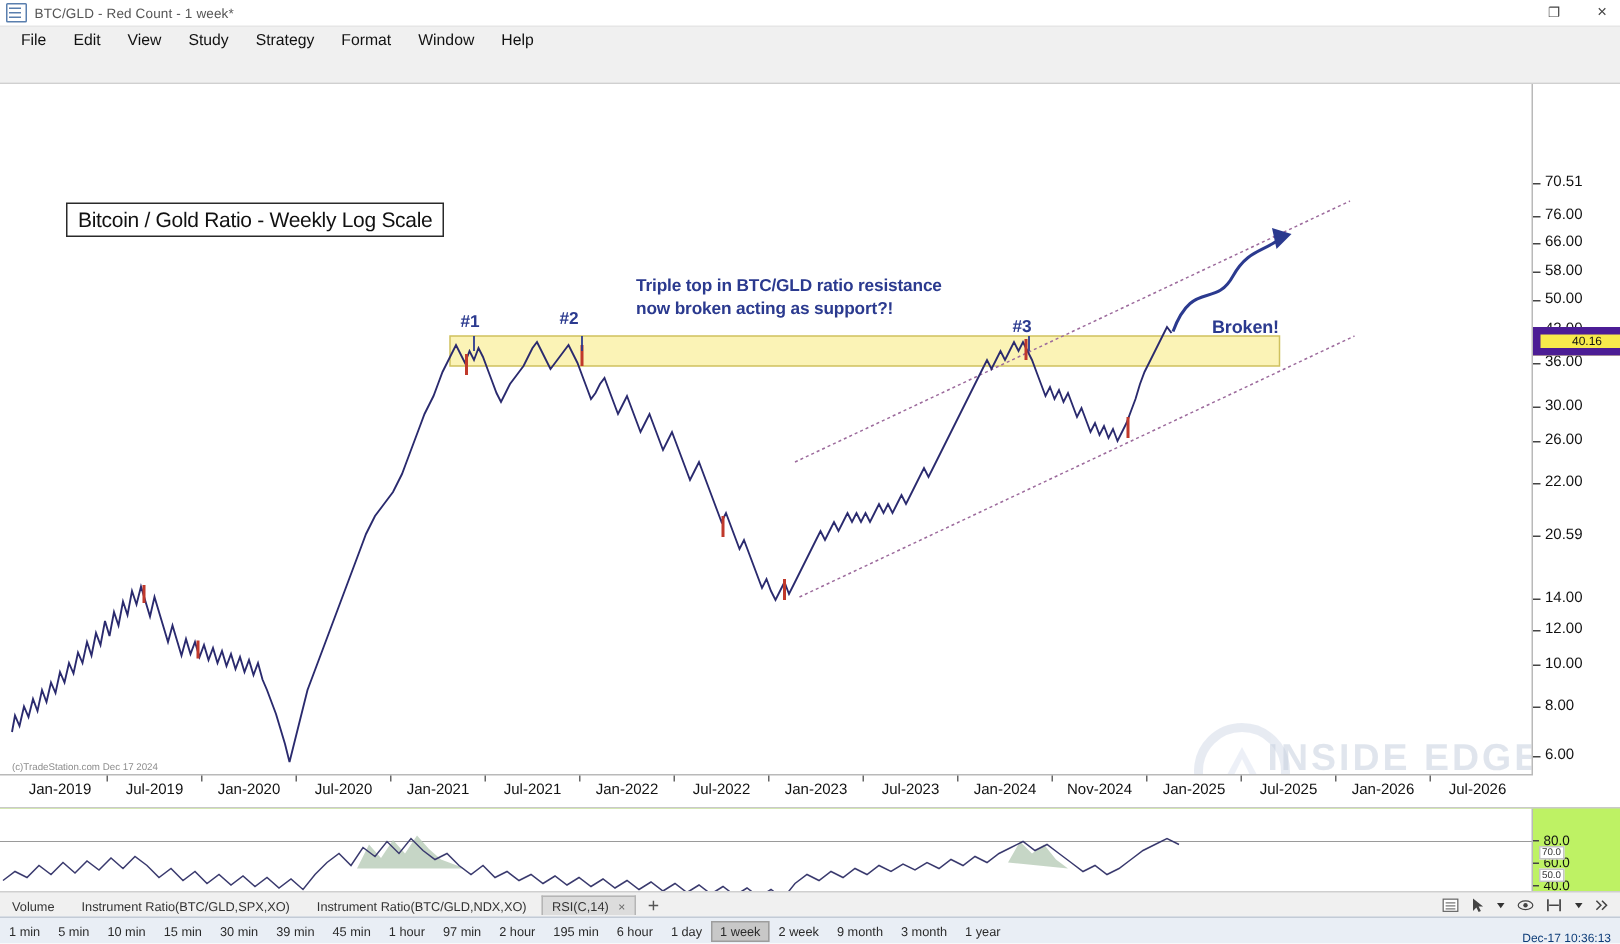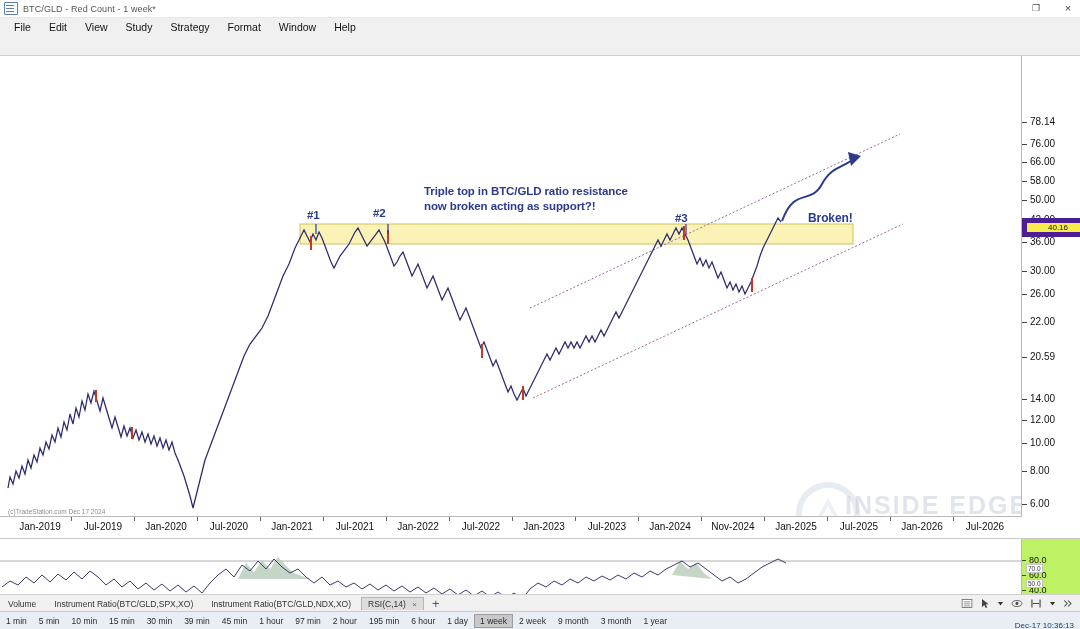--- a/index.html
+++ b/index.html
@@ -434,20 +434,21 @@
           <rect x="751" y="222" width="2" height="14"></rect>
         </g>
 
         <g stroke="#2b3a8f" stroke-width="1.2">
           <line x1="316" y1="168" x2="316" y2="178"></line>
           <line x1="388" y1="168" x2="388" y2="178"></line>
           <line x1="686" y1="168" x2="686" y2="178"></line>
         </g>
       </svg>
 
+      <div class="annbox">Bitcoin / Gold Ratio - Weekly Log Scale</div>
 
       <div class="ann-blue ann-para">
         <div>Triple top in BTC/GLD ratio resistance</div>
         <div>now broken acting as support?!</div>
       </div>
       <div class="ann-blue lbl-1">#1</div>
       <div class="ann-blue lbl-2">#2</div>
       <div class="ann-blue lbl-3">#3</div>
       <div class="ann-blue lbl-broken">Broken!</div>
 
@@ -455,21 +456,21 @@
         <div style="position:absolute;left:55px;top:10px;font-size:25px;letter-spacing:2px;color:#c3cddd;font-weight:bold;">INSIDE EDGE</div>
         <div style="position:absolute;left:95px;top:38px;font-size:13px;letter-spacing:5px;color:#cdd6e3;">CAPITAL</div>
       </div>
 
       <div class="copyright">
         <div>(c)TradeStation.com Dec 17 2024</div>
         <div>Trading Platform Powered by MotiveWave</div>
       </div>
 
       <div class="price-axis">
-        <div class="ptick" style="top:60px">78.14</div>
+        <div class="ptick" style="top:60px">70.51</div>
         <div class="ptick" style="top:82px">76.00</div>
         <div class="ptick" style="top:100px">66.00</div>
         <div class="ptick" style="top:119px">58.00</div>
         <div class="ptick" style="top:138px">50.00</div>
         <div class="ptick" style="top:158px">42.00</div>
         <div class="ptick" style="top:180px">36.00</div>
         <div class="ptick" style="top:209px">30.00</div>
         <div class="ptick" style="top:232px">26.00</div>
         <div class="ptick" style="top:260px">22.00</div>
         <div class="ptick" style="top:295px">20.59</div>

